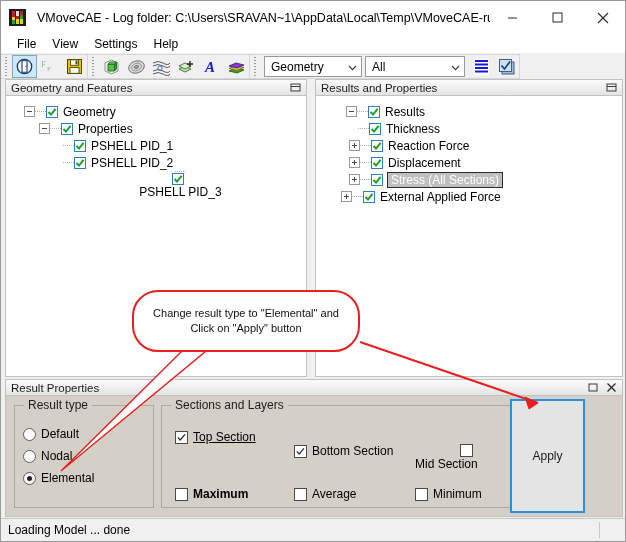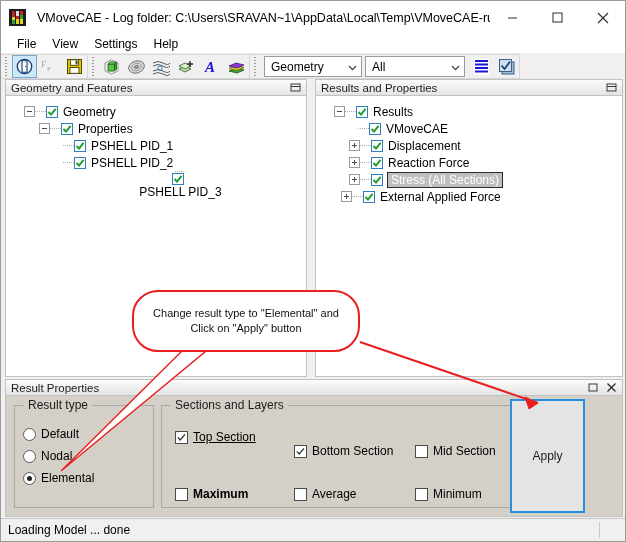--- a/index.html
+++ b/index.html
@@ -565,62 +565,62 @@
     <span class="hdr-btn">
       <svg width="11" height="11" viewBox="0 0 11 11">
           <rect x="1" y="2" width="9" height="7" fill="none" stroke="#3a3a3a" stroke-width="1"></rect>
           <line x1="1" y1="4.5" x2="10" y2="4.5" stroke="#3a3a3a" stroke-width="1"></line>
         </svg>
     </span>
   </div>
   <div class="panel-body" style="left:314px; top:95px; width:308px; height:281px;">
     <div class="tree">
 
-      <div class="trow" style="padding-left:18px;">
+      <div class="trow" style="padding-left:30px;">
         <div class="texp"></div>
         <div class="tdash"></div>
         <div class="cbx">
           <svg width="10" height="10" viewBox="0 0 10 10">
               <path d="M1.5 5 L4 7.6 L8.6 1.8" fill="none" stroke="#1f9e2d" stroke-width="2"></path>
             </svg>
         </div>
         <span class="tlabel">Results</span>
       </div>
 
       <div class="trow" style="padding-left:33px;">
         <div class="tspacer"></div>
         <div class="tdash"></div>
         <div class="cbx">
           <svg width="10" height="10" viewBox="0 0 10 10">
               <path d="M1.5 5 L4 7.6 L8.6 1.8" fill="none" stroke="#1f9e2d" stroke-width="2"></path>
             </svg>
         </div>
-        <span class="tlabel">VMoveCAE</span>
+        <span class="tlabel">Thickness</span>
       </div>
 
       <div class="trow" style="padding-left:33px;">
         <div class="texp plus"></div>
         <div class="tdash"></div>
         <div class="cbx">
           <svg width="10" height="10" viewBox="0 0 10 10">
               <path d="M1.5 5 L4 7.6 L8.6 1.8" fill="none" stroke="#1f9e2d" stroke-width="2"></path>
             </svg>
         </div>
-        <span class="tlabel">Displacement</span>
+        <span class="tlabel">Reaction Force</span>
       </div>
 
       <div class="trow" style="padding-left:33px;">
         <div class="texp plus"></div>
         <div class="tdash"></div>
         <div class="cbx">
           <svg width="10" height="10" viewBox="0 0 10 10">
               <path d="M1.5 5 L4 7.6 L8.6 1.8" fill="none" stroke="#1f9e2d" stroke-width="2"></path>
             </svg>
         </div>
-        <span class="tlabel">Reaction Force</span>
+        <span class="tlabel">Displacement</span>
       </div>
 
       <div class="trow" style="padding-left:33px;">
         <div class="texp plus"></div>
         <div class="tdash"></div>
         <div class="cbx">
           <svg width="10" height="10" viewBox="0 0 10 10">
               <path d="M1.5 5 L4 7.6 L8.6 1.8" fill="none" stroke="#1f9e2d" stroke-width="2"></path>
             </svg>
         </div>
@@ -690,21 +690,21 @@
 
       <div class="check-row" style="left:132px; top:38px;">
         <span class="chk">
           <svg width="11" height="11" viewBox="0 0 11 11">
               <path d="M1.8 5.4 L4.2 8 L9 2.4" fill="none" stroke="#2b2b2b" stroke-width="1.2"></path>
             </svg>
         </span>
         <span>Bottom Section</span>
       </div>
 
-      <div class="check-row" style="left:253px; top:38px;">
+      <div class="check-row" style="left:253px; top:38px;flex-direction:column;">
         <span class="chk"></span>
         <span>Mid Section</span>
       </div>
 
       <div class="check-row" style="left:13px; top:81px;font-weight:bold;">
         <span class="chk"></span>
         <span>Maximum</span>
       </div>
 
       <div class="check-row" style="left:132px; top:81px;">

